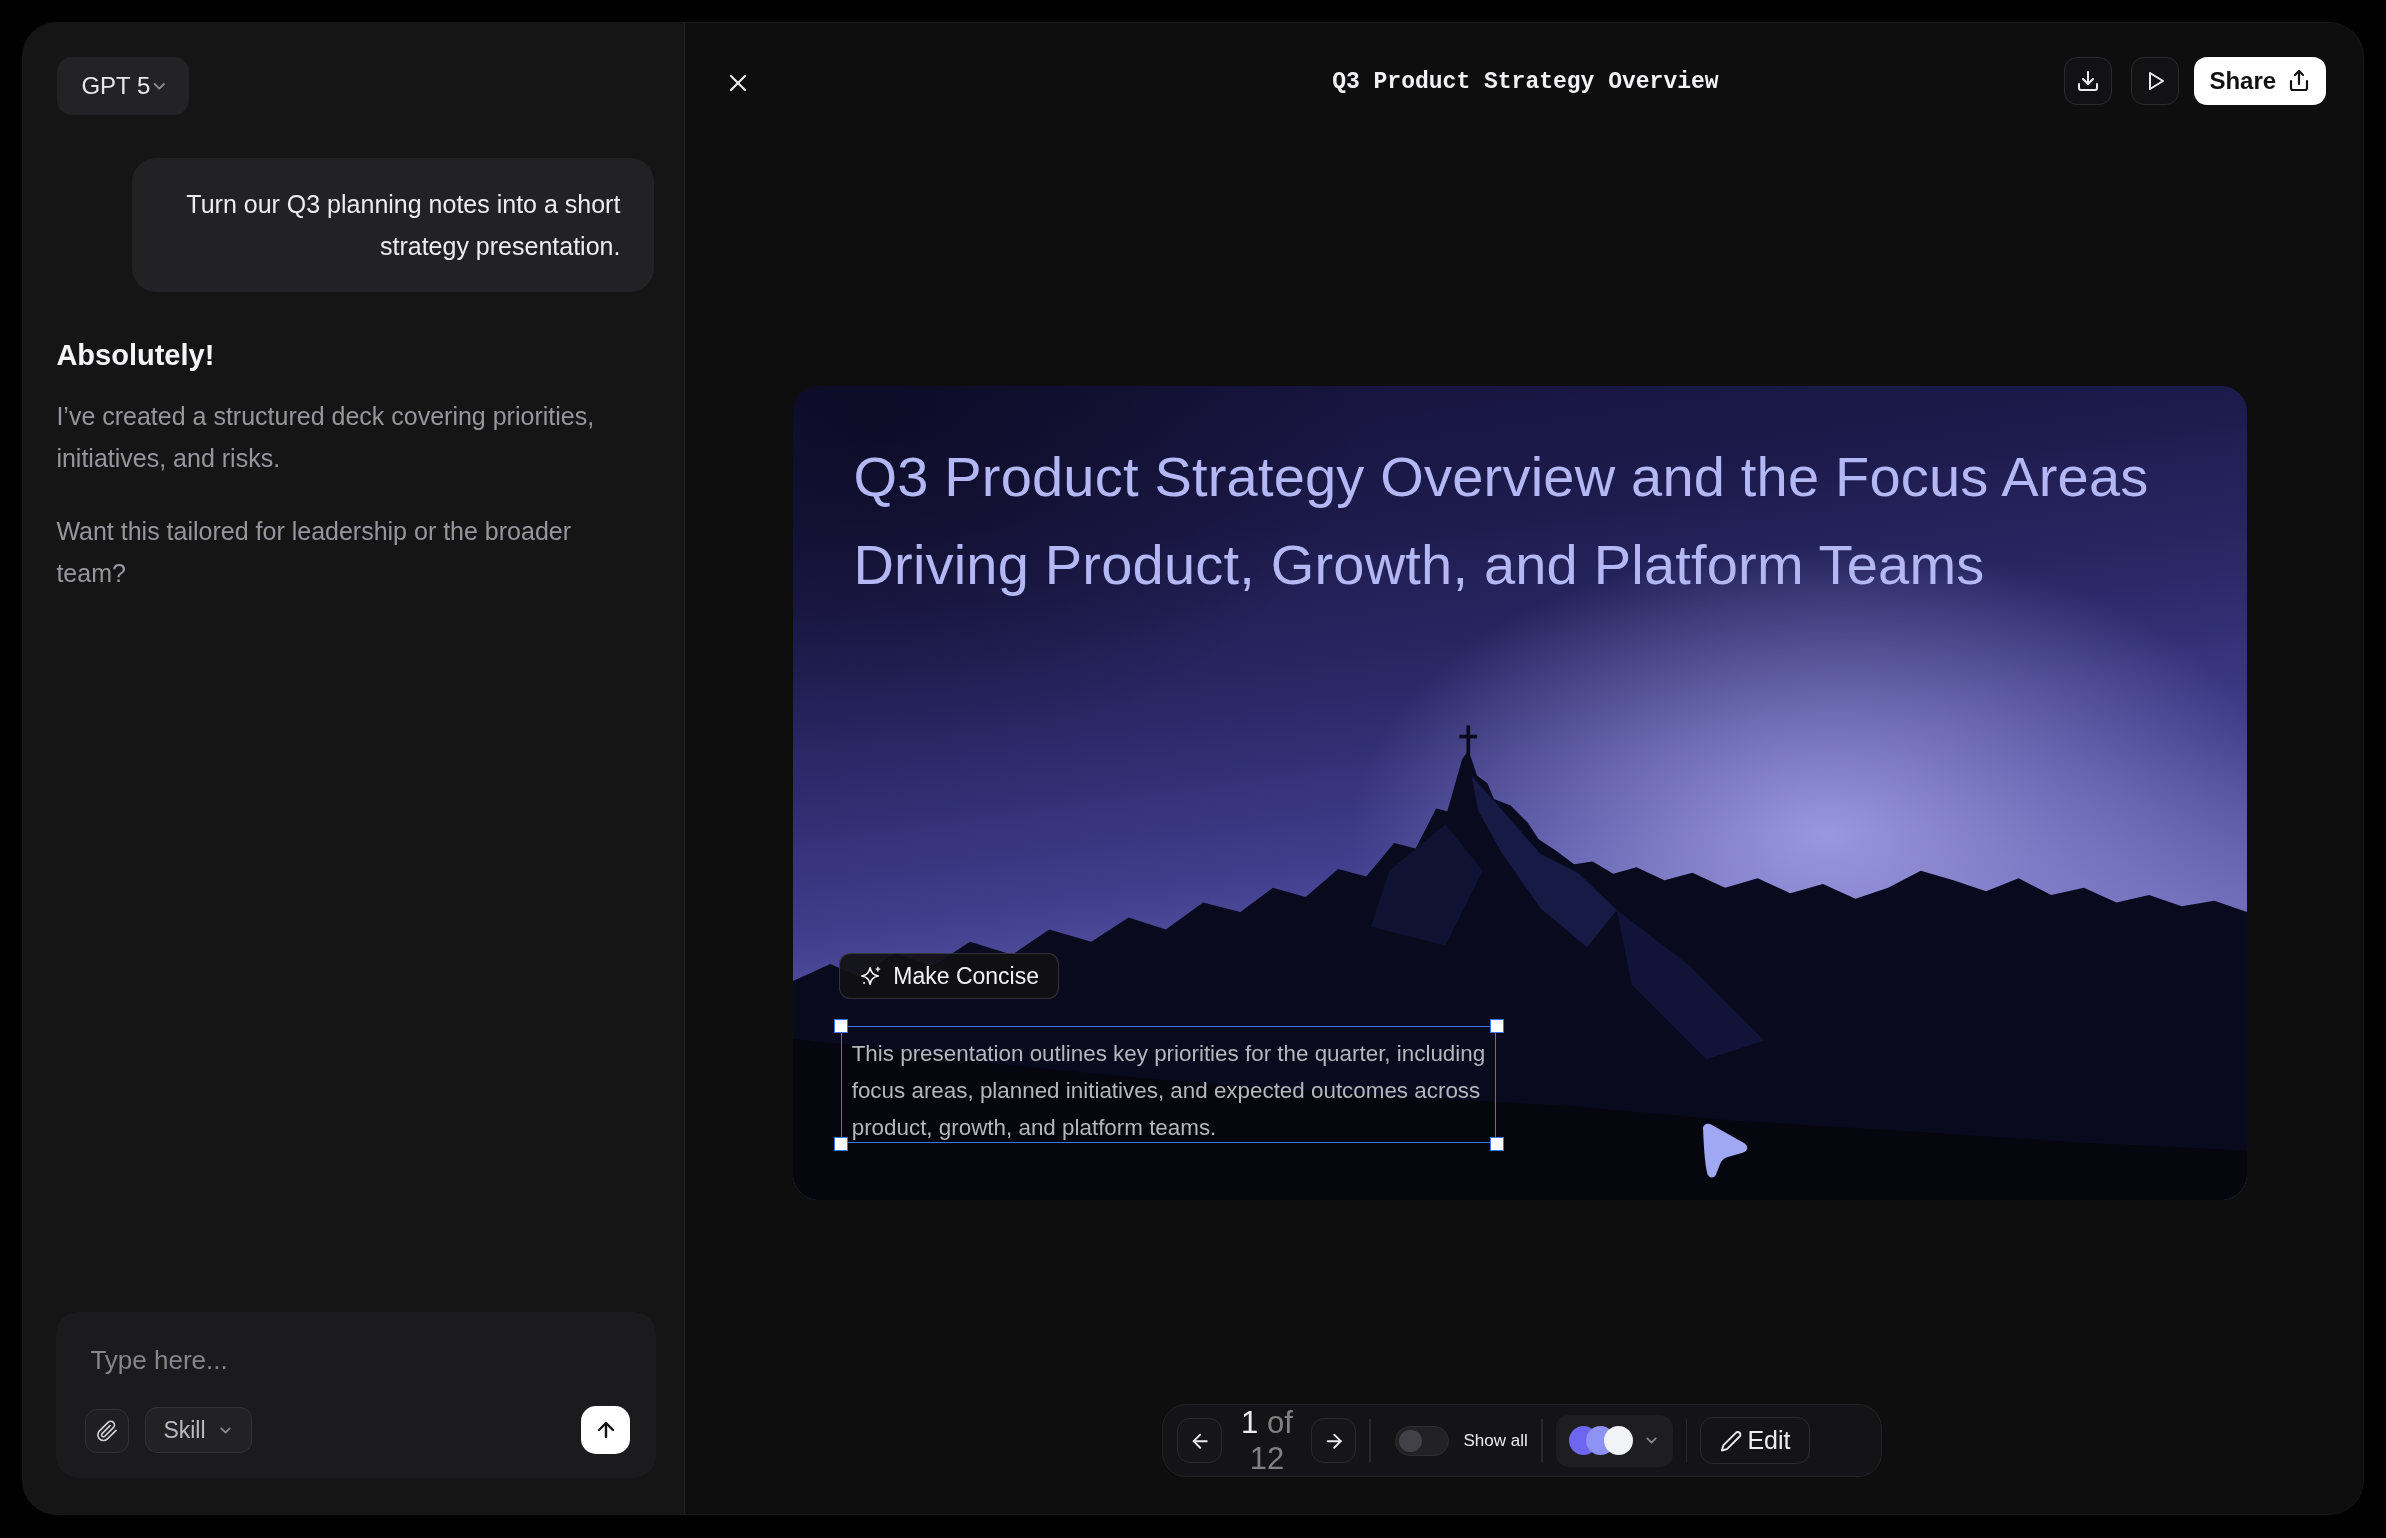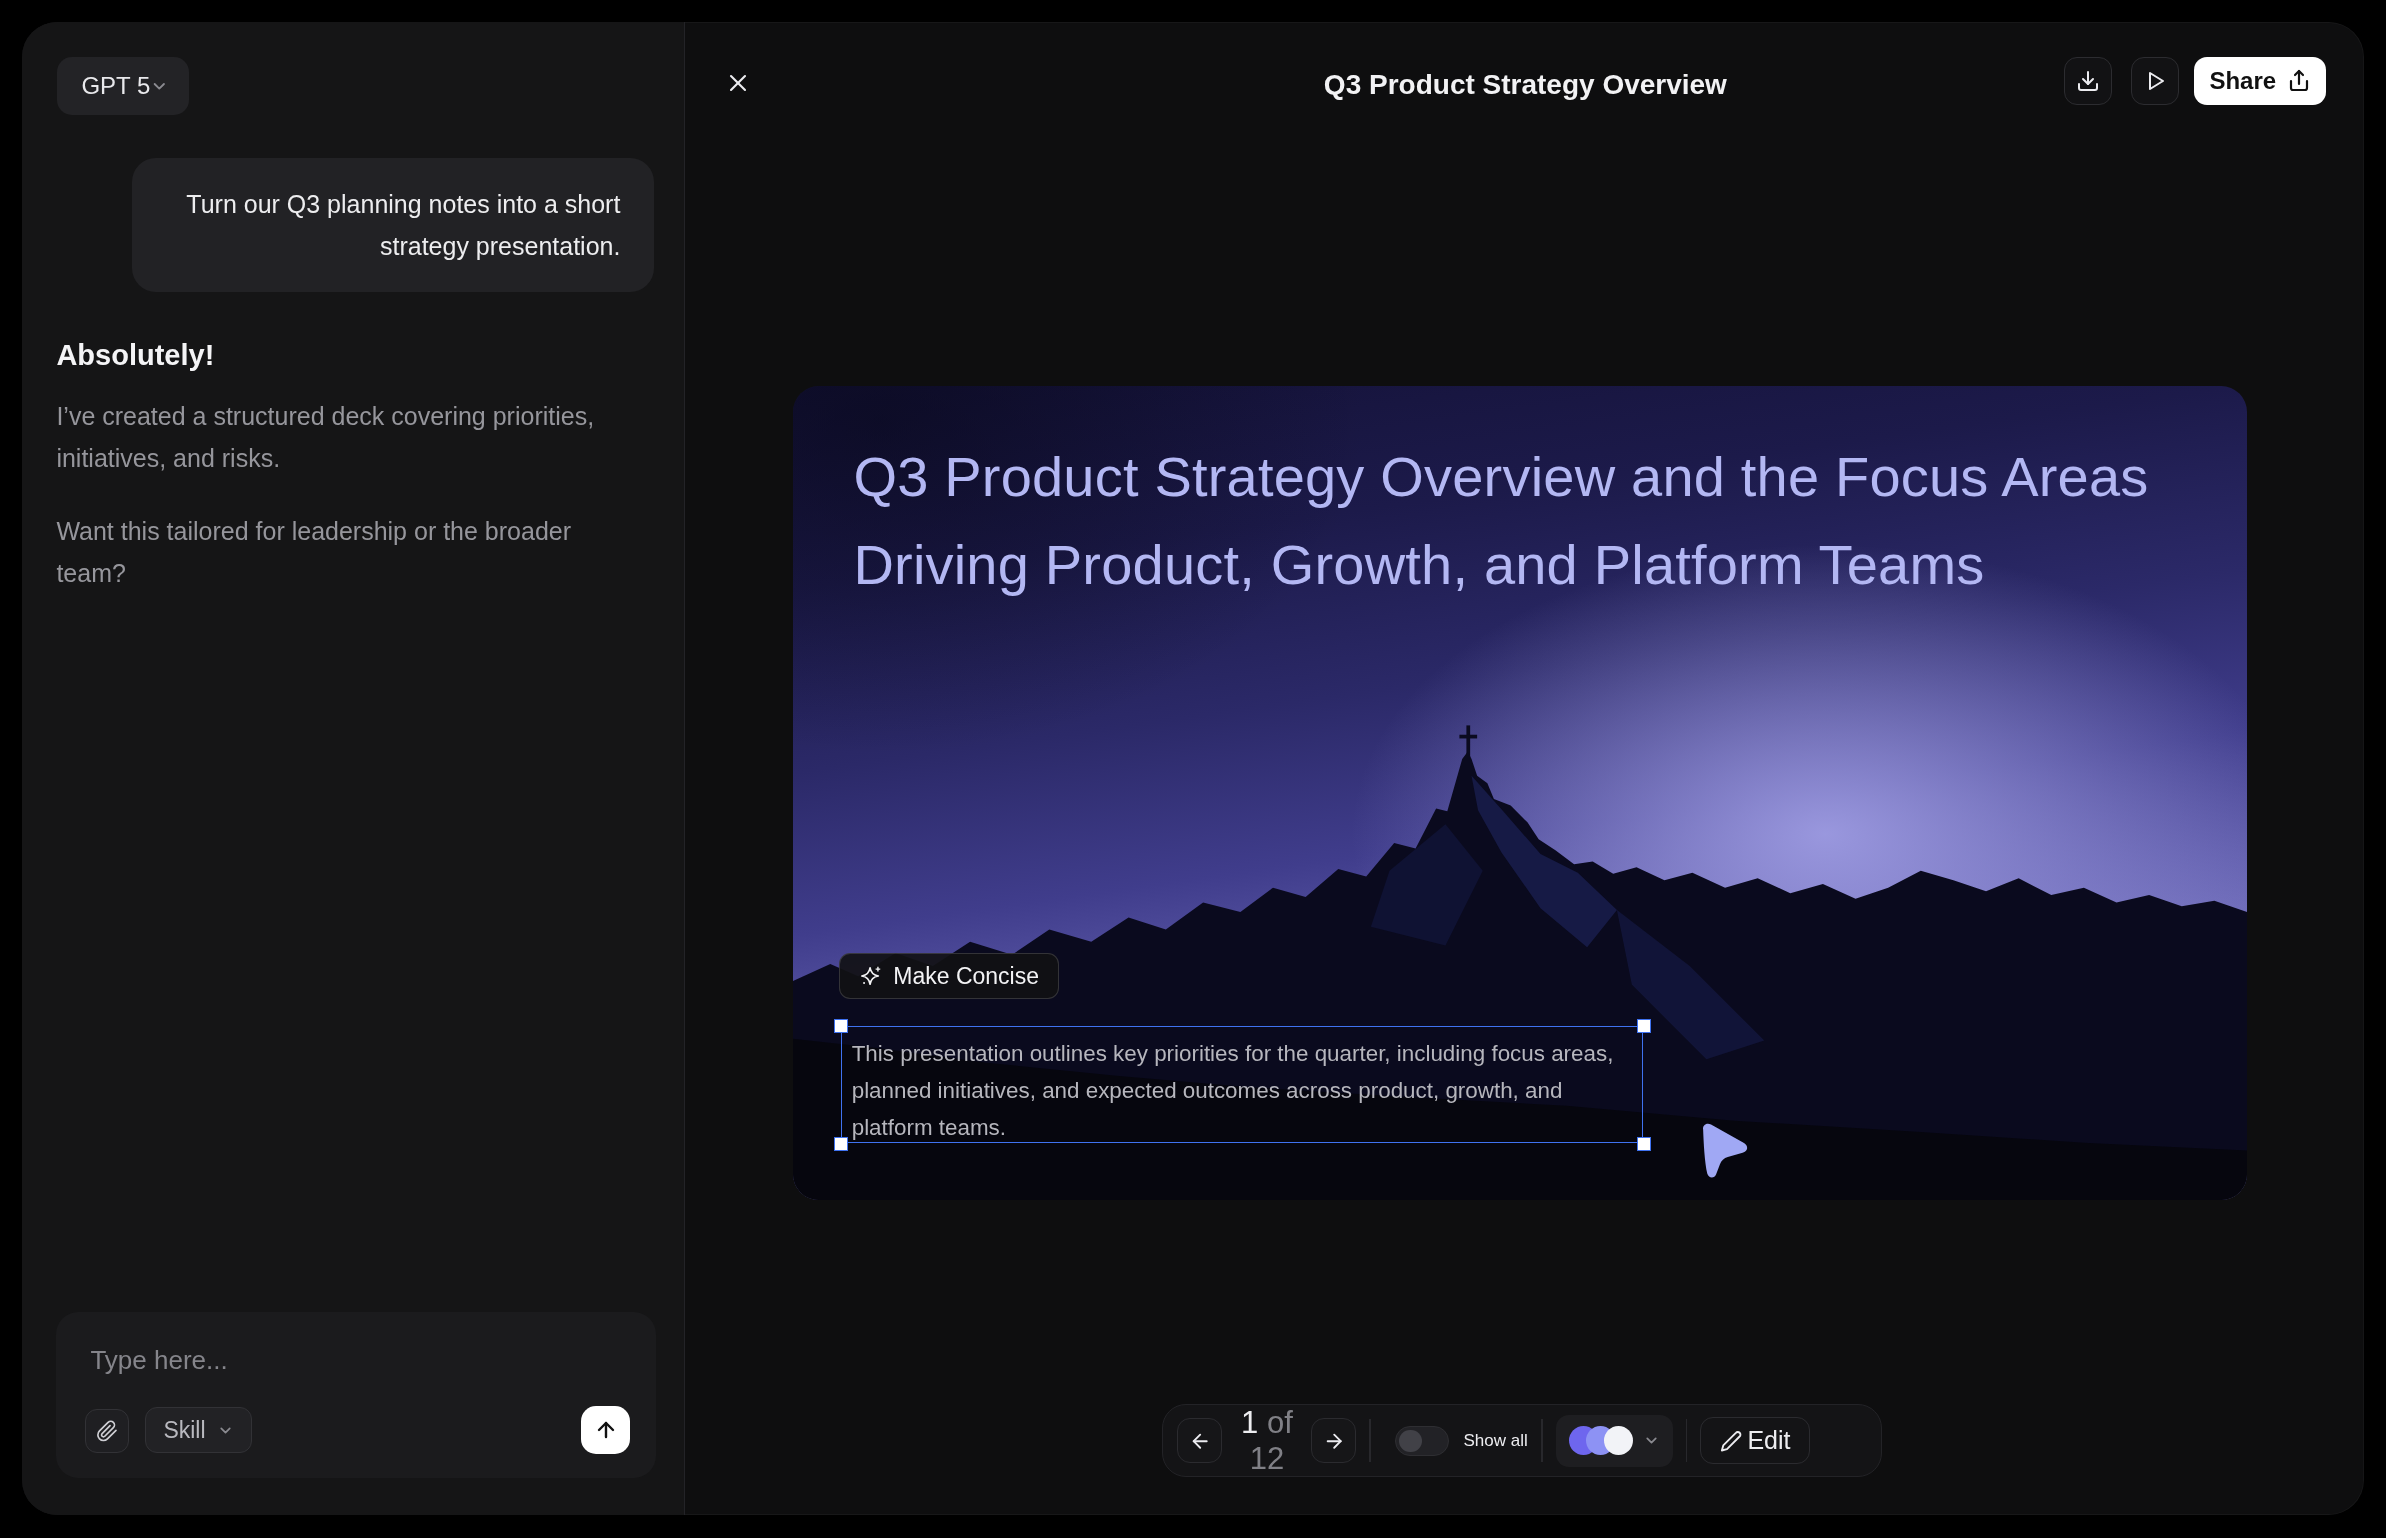--- a/index.html
+++ b/index.html
@@ -31,21 +31,21 @@
               border-radius:12px;background:#1f1f22;}
   .skill-btn{position:absolute;left:89px;bottom:25px;height:44px;padding:0 17px;border:1.4px solid #323236;
              border-radius:12px;background:#222225;display:flex;align-items:center;gap:11.2px;cursor:pointer;}
   .skill-btn span{font-size:23px;color:#b9b9bf;}
   .send-btn{position:absolute;right:26px;bottom:24px;width:49px;height:48px;background:#fff;
             border-radius:15px;}
   
   #main{position:absolute;left:664px;top:0;right:0;bottom:0;}
   .close-btn{position:absolute;left:31px;top:40px;width:41px;height:41px;}
   .doc-title{position:absolute;left:50%;transform:translateX(-50%);top:47px;margin:0;
-             font-size:28px;font-weight:600;color:#f2f2f4;white-space:nowrap;}
+             font-size:23px;font-weight:600;color:#f2f2f4;white-space:nowrap;font-family:Liberation Mono, monospace;}
   .hdr-sq{position:absolute;top:35px;width:48px;height:48px;border:1.4px solid #2c2c30;border-radius:13px;
           background:#121214;}
   .dl-btn{left:1378px;}
   .play-btn{left:1445px;}
   .share-btn{position:absolute;left:1508px;top:35px;width:132px;height:48px;background:#fff;border-radius:13px;
              display:flex;align-items:center;justify-content:center;gap:11.2px;cursor:pointer;}
   .share-btn span{font-size:24px;font-weight:600;color:#111;}
   .stroke-w{stroke:#ececf0;fill:none;stroke-width:2;stroke-linecap:round;stroke-linejoin:round;}
   .stroke-b{stroke:#111;fill:none;stroke-width:2.2;stroke-linecap:round;stroke-linejoin:round;}
   
@@ -55,21 +55,21 @@
         radial-gradient(ellipse 839px 578px at 6% 4%, rgba(6,6,22,0.55), rgba(6,6,22,0) 58%),
         radial-gradient(ellipse 764px 466px at 71% 55%, rgba(167,165,234,0.85), rgba(167,165,234,0) 62%),
         linear-gradient(172deg,#141238 0%,#1c1a4a 20%,#2b2968 38%,#403d8c 54%,#5f5cab 66%,#7e7bc7 78%,#8b88d2 86%);}
   .mountain{position:absolute;left:0;top:0;width:100%;height:100%;}
   .slide-title{position:absolute;left:60px;top:47px;width:1296px;margin:0;font-size:56px;line-height:88px;
                font-weight:500;color:#b3b7f3;letter-spacing:0.2px;}
   .concise-btn{position:absolute;left:46px;top:567px;height:46px;padding:0 18.6px;box-sizing:border-box;
                background:rgba(17,17,19,0.92);border:1.4px solid rgba(255,255,255,0.15);border-radius:11.2px;
                display:flex;align-items:center;gap:10.3px;cursor:pointer;}
   .concise-btn span{font-size:23px;color:#f3f3f5;}
-  .textbox{position:absolute;left:48px;top:640px;width:802px;height:117px;border:1.9px solid #3f72f0;
+  .textbox{position:absolute;left:48px;top:640px;width:655px;height:117px;border:1.9px solid #3f72f0;
            box-sizing:border-box;cursor:text;}
   .textbox p{margin:0;padding:7.5px 0 0 9.3px;font-size:22.4px;line-height:37px;color:#b6b6bd;}
   .handle{position:absolute;width:14px;height:14px;background:#fff;border:1.4px solid #3f72f0;box-sizing:border-box;}
   .h-tl{left:-8.4px;top:-8.4px;} .h-tr{right:-8.4px;top:-8.4px;} .h-bl{left:-8.4px;bottom:-8.4px;} .h-br{right:-8.4px;bottom:-8.4px;}
   .cursor{position:absolute;left:899px;top:735px;}
   
   .toolbar{position:absolute;left:476px;top:1382px;width:720px;height:73px;box-sizing:border-box;
            background:#141416;border:1.4px solid #232327;border-radius:24px;
            display:flex;align-items:center;padding:0 14px;}
   .tb-sq{width:45px;height:45px;border:1.4px solid #2b2b2f;border-radius:13px;background:#161618;flex:none;}

